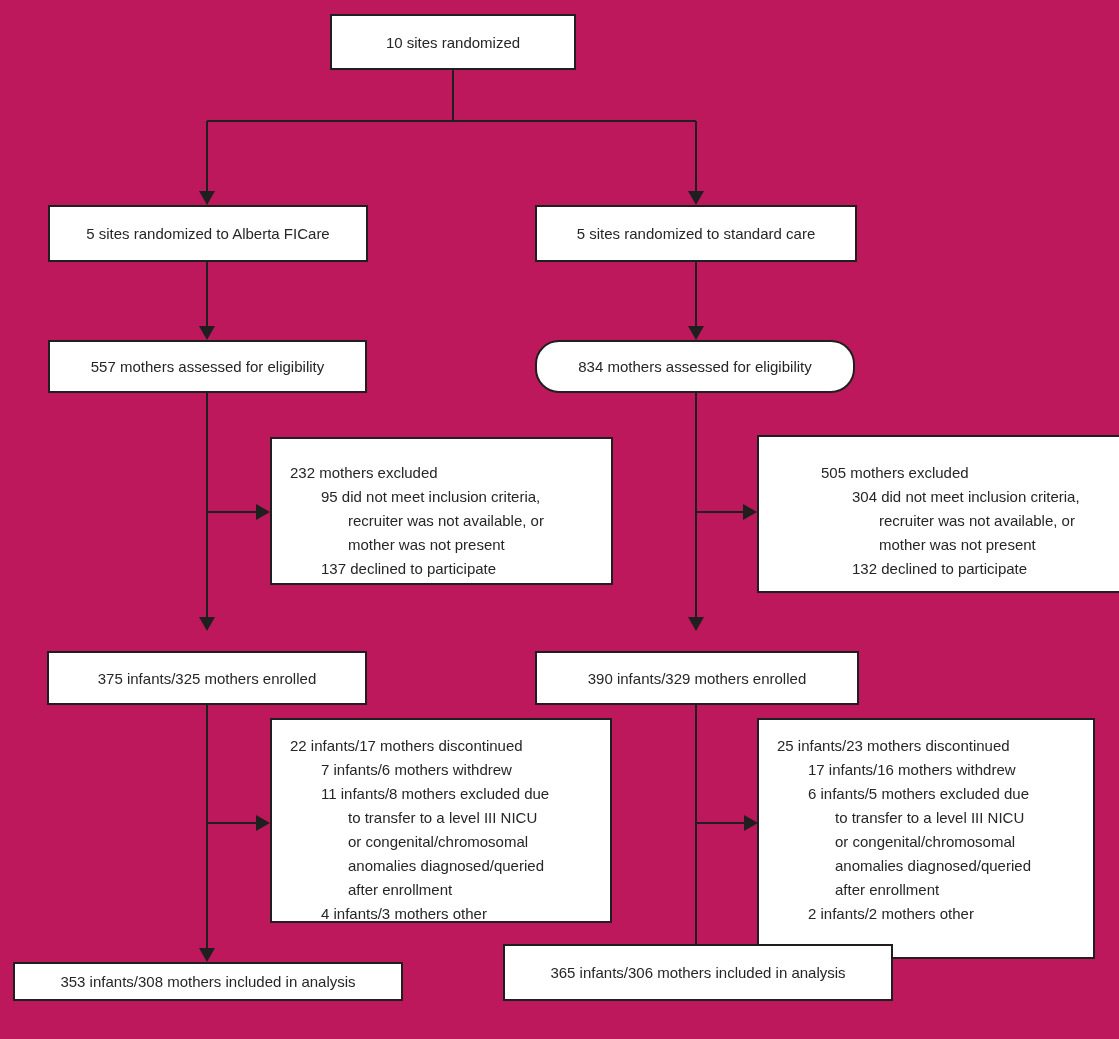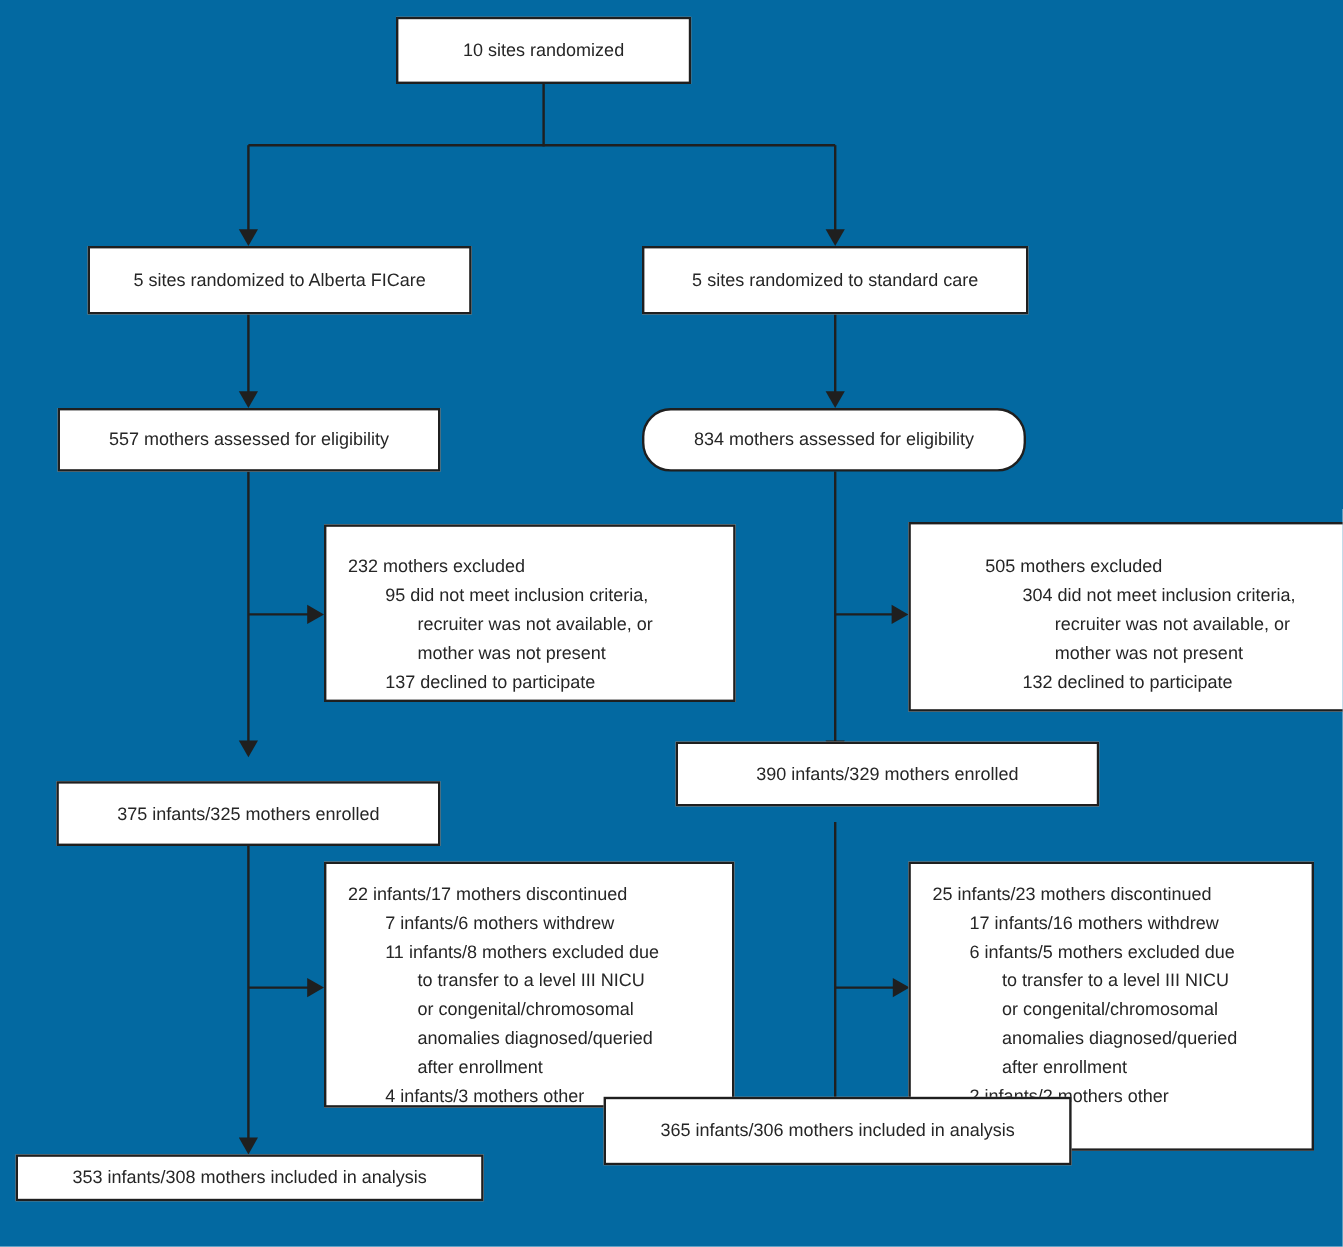--- a/index.html
+++ b/index.html
@@ -5,21 +5,21 @@
 <style>
   html, body {
     margin: 0;
     padding: 0;
     background: #ffffff;
   }
   .stage {
     position: relative;
     width: 1119px;
     height: 1039px;
-    background: #0369a1;
+    background: #be185d;
     font-family: "Liberation Sans", sans-serif;
     color: #262626;
     overflow: hidden;
   }
   .connectors {
     position: absolute;
     left: 0;
     top: 0;
     width: 1119px;
     height: 1039px;
@@ -41,32 +41,32 @@
   }
   .box.detail {
     line-height: 24px;
   }
   .box.detail .line { white-space: nowrap; }
   .box.detail .i0 { padding-left: 18px; }
   .box.detail .i1 { padding-left: 49px; }
   .box.detail .i2 { padding-left: 76px; }
 
   #box-root     { left: 330px; top: 14px;  width: 246px; height: 56px; }
-  #box-l-rand   { left: 48px;  top: 205px; width: 320px; height: 57px; margin-left: 25px; }
+  #box-l-rand   { left: 48px;  top: 205px; width: 320px; height: 57px; }
   #box-r-rand   { left: 535px; top: 205px; width: 322px; height: 57px; }
   #box-l-assess { left: 48px;  top: 340px; width: 319px; height: 53px; }
   #box-r-assess { left: 535px; top: 340px; width: 320px; height: 53px; border-radius: 24px; }
   #box-l-excl   { left: 270px; top: 437px; width: 343px; height: 148px; padding-top: 22px; }
   #box-r-excl   { left: 757px; top: 435px; width: 386px; height: 158px; padding-top: 24px; padding-left: 44px; }
   #box-l-enr    { left: 47px;  top: 631px; width: 320px; height: 54px; margin-top: 20px; }
-  #box-r-enr    { left: 535px; top: 618px; width: 353px; height: 54px; margin-left: 28px; }
+  #box-r-enr    { left: 535px; top: 651px; width: 324px; height: 54px; }
   #box-l-disc   { left: 270px; top: 718px; width: 342px; height: 205px; padding-top: 14px; }
   #box-r-disc   { left: 757px; top: 718px; width: 338px; height: 241px; padding-top: 14px; }
   #box-l-ana    { left: 13px;  top: 962px; width: 390px; height: 39px; }
-  #box-r-ana    { left: 503px; top: 914px; width: 390px; height: 57px; }
+  #box-r-ana    { left: 503px; top: 944px; width: 390px; height: 57px; }
 </style>
 </head>
 <body>
 
 <div class="stage">
 
   <svg class="connectors" viewBox="0 0 1119 1039" xmlns="http://www.w3.org/2000/svg" fill="none" stroke="#1f1f1f" stroke-width="2">
 
     <path d="M453 70 V122"></path>
     <path d="M207 121 H696"></path>

